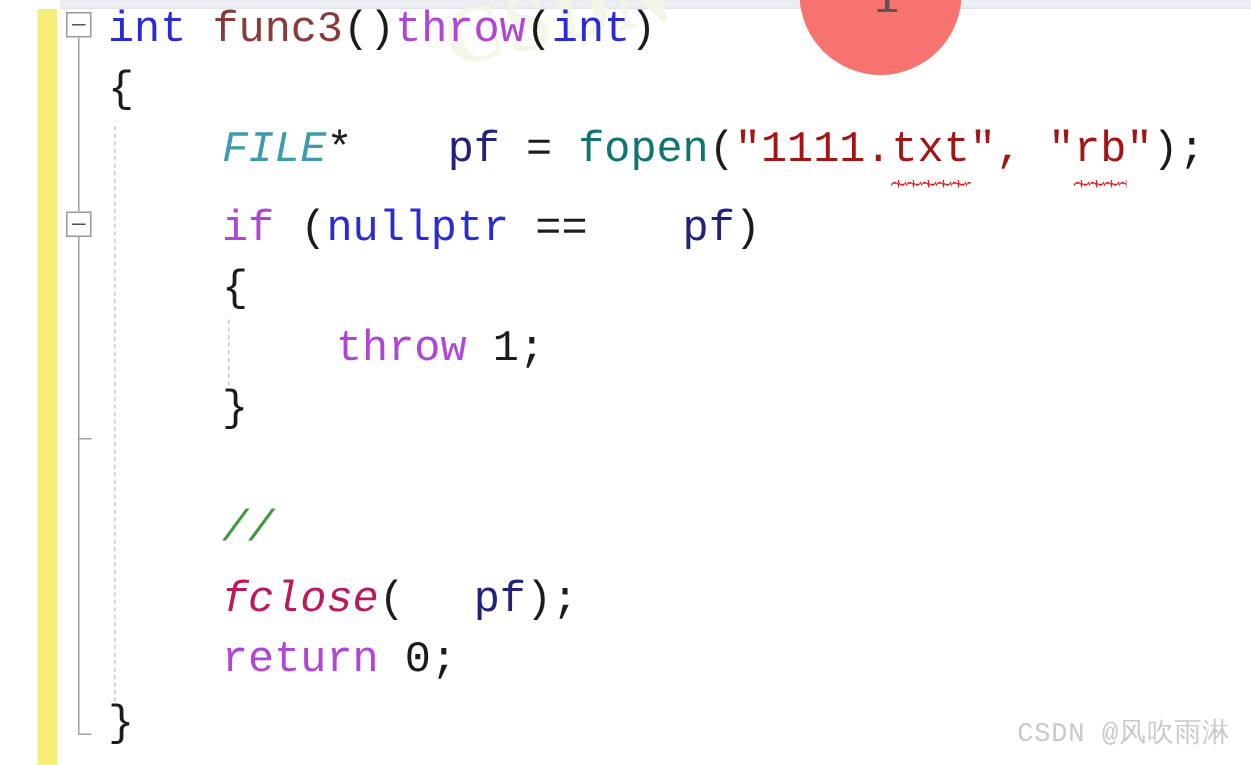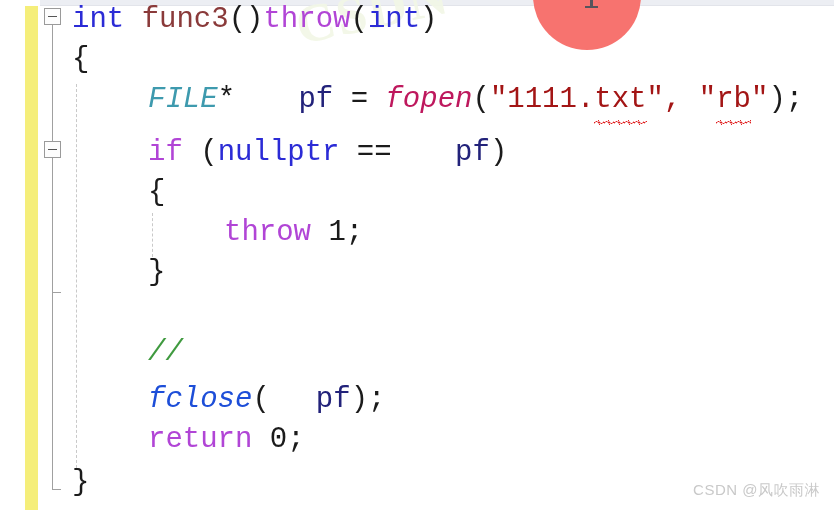--- a/index.html
+++ b/index.html
@@ -98,22 +98,22 @@
   .indent-guide {
     position: absolute;
     width: 0;
     border-left: 1px dashed #c9c9c9;
   }
 
   
   .t-kw      { color: #2b2bd6; }            
   .t-kw2     { color: #b145d6; }            
   .t-fn      { color: #8a3a3a; }            
-  .t-fn-it   { color: #be185d; font-style: italic; }  
-  .t-fn-it2  { color: #1d4ed8; font-style: italic; }  
+  .t-fn-it   { color: #0f766e; }  
+  .t-fn-it2  { color: #be185d; font-style: italic; }  
   .t-type    { color: #3e9aae; font-style: italic; }  
   .t-var     { color: #22227a; margin-left: 46px; }            
   .t-str     { color: #a31515; }            
   .t-num     { color: #1b1b1b; }            
   .t-punc    { color: #1b1b1b; }            
   .t-cmt     { color: #3f9a3f; font-style: italic; }  
 
   
   .squiggle {
     position: relative;
@@ -174,22 +174,22 @@
     pointer-events: none;
     user-select: none;
   }
 
   
   .csdn-wm {
     position: absolute;
     right: 14px;
     bottom: 10px;
     color: #c9c9c9;
-    font-family: Liberation Sans, sans-serif;
-    font-size: 15px;
+    font-family: Liberation Mono, monospace;
+    font-size: 18px;
     letter-spacing: 0.5px;
     white-space: nowrap;
     user-select: none;
   }
 </style>
 </head>
 <body>
 
 <div id="editor">
 

